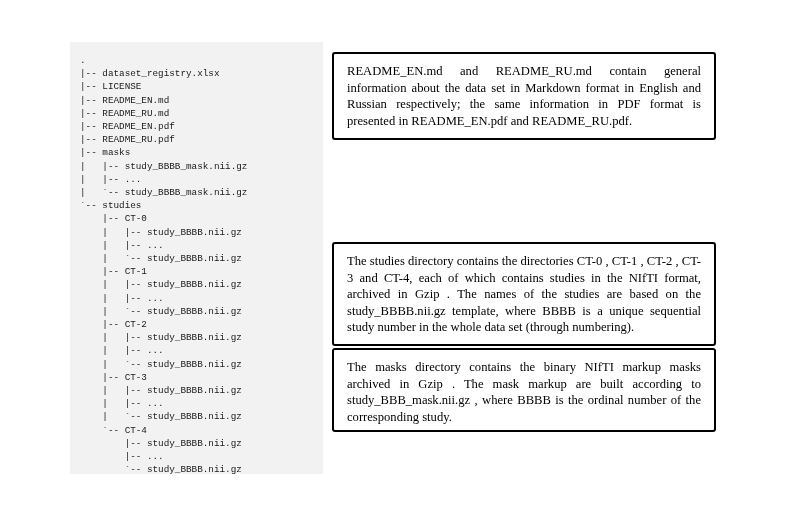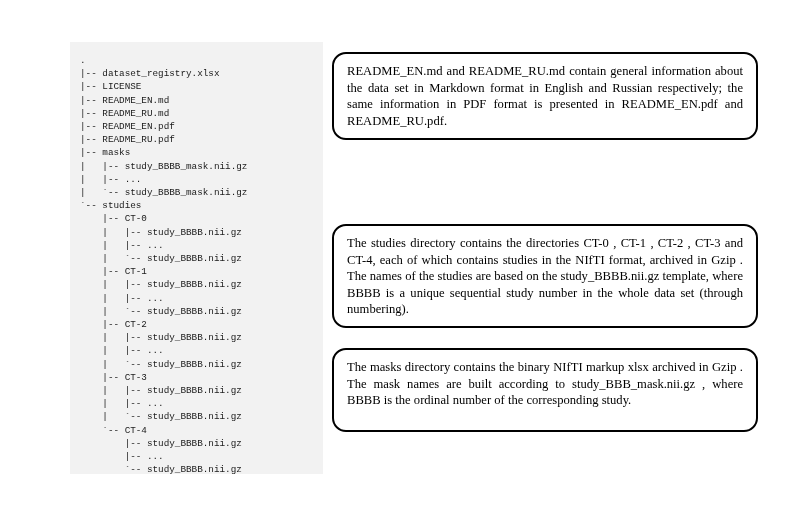--- a/index.html
+++ b/index.html
@@ -35,35 +35,35 @@
     line-height: 13.2px;
     color: #1a1a1a;
     white-space: pre;
     margin: 0;
     letter-spacing: 0px;
   }
   
   .callout {
     position: absolute;
     left: 332px;
-    width: 426px;
+    width: 384px;
     box-sizing: border-box;
     border: 2px solid #000000;
-    border-radius: 14px;
+    border-radius: 3px;
     background: #ffffff;
     padding: 9px 13px 9px 13px;
     font-family: "Liberation Serif", serif;
     font-size: 12.6px;
     line-height: 16.6px;
     color: #000000;
     text-align: justify;
   }
   #callout-0 { top: 52px;  height: 88px; }
   #callout-1 { top: 150px; height: 74px; }
-  #callout-2 { top: 224px; height: 104px; }
+  #callout-2 { top: 242px; height: 104px; }
   #callout-3 { top: 348px; height: 84px; }
   .callout p {
     margin: 0;
   }
 </style>
 </head>
 <body>
 
 <div id="page">
 
@@ -105,16 +105,16 @@
   <div class="callout" id="callout-0">
     <p>README_EN.md and README_RU.md contain general information about the data set in Markdown format in English and Russian respectively; the same information in PDF format is presented in README_EN.pdf and README_RU.pdf.</p>
   </div>
 
 
   <div class="callout" id="callout-2">
     <p>The studies directory contains the directories CT-0 , CT-1 , CT-2 , CT-3 and CT-4, each of which contains studies in the NIfTI format, archived in Gzip . The names of the studies are based on the study_BBBB.nii.gz template, where BBBB is a unique sequential study number in the whole data set (through numbering).</p>
   </div>
 
   <div class="callout" id="callout-3">
-    <p>The masks directory contains the binary NIfTI markup xlsx archived in Gzip . The mask names are built according to study_BBB_mask.nii.gz , where BBBB is the ordinal number of the corresponding study.</p>
+    <p>The masks directory contains the binary NIfTI markup masks archived in Gzip . The mask markup are built according to study_BBB_mask.nii.gz , where BBBB is the ordinal number of the corresponding study.</p>
   </div>
 
 </div>
 
 </body></html>

